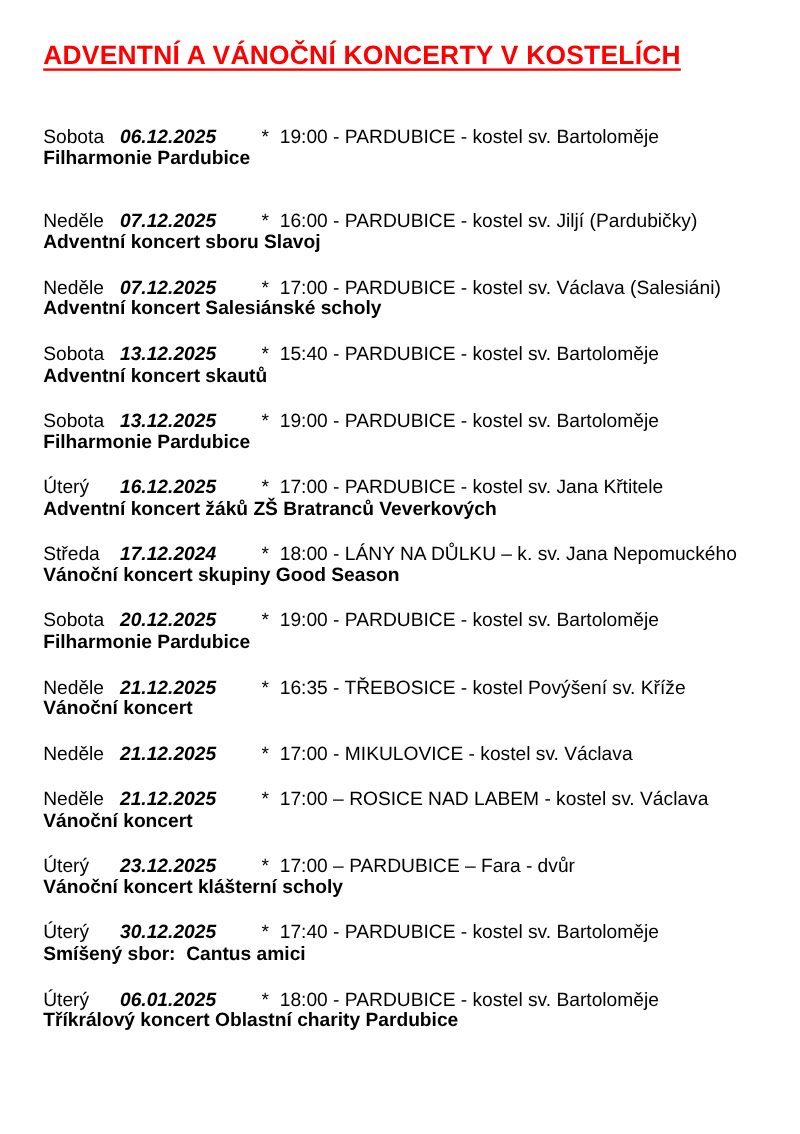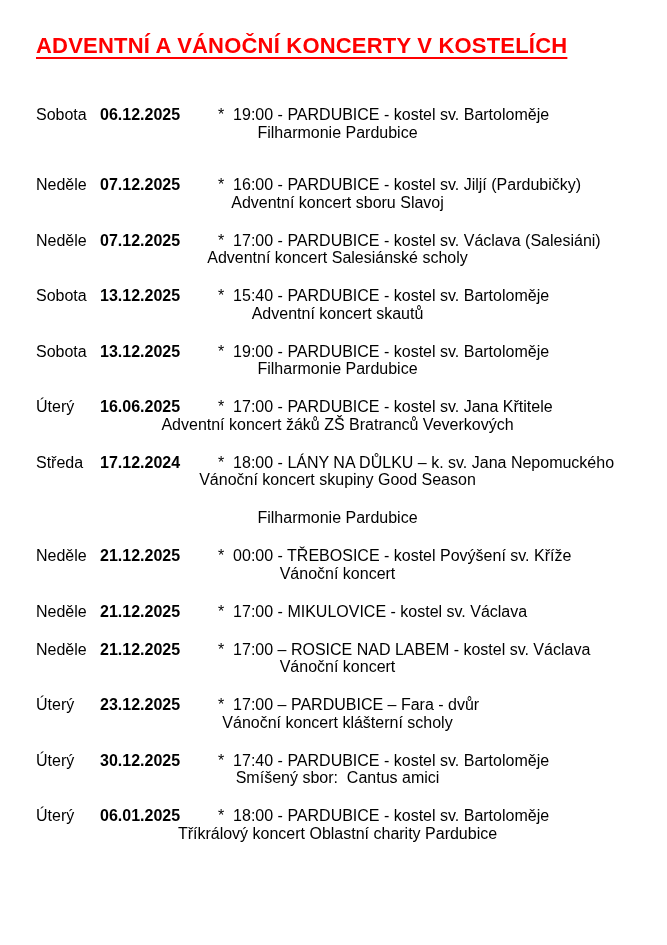--- a/index.html
+++ b/index.html
@@ -43,24 +43,24 @@
     white-space: pre;
   }
   .day {
     display: inline-block;
     width: 64px;
   }
   .date {
     display: inline-block;
     width: 118px;
     font-weight: 700;
+    font-style: italic;
   }
   .desc {
-    font-weight: 400;
-    text-align: center;
+    font-weight: 700;
   }
 </style>
 </head>
 <body>
 
 <div class="page">
   <h1 class="title" style="color: rgb(255, 0, 0);">ADVENTNÍ A VÁNOČNÍ KONCERTY V KOSTELÍCH</h1>
   <div id="concert-list">
   <div class="concert">
     <div class="line"><span class="day">Sobota</span><span class="date">06.12.2025</span><span class="info">*  19:00 - PARDUBICE - kostel sv. Bartoloměje</span></div>
@@ -81,35 +81,36 @@
     <div class="line"><span class="day">Sobota</span><span class="date">13.12.2025</span><span class="info">*  15:40 - PARDUBICE - kostel sv. Bartoloměje</span></div>
     <div class="line desc">Adventní koncert skautů</div>
   </div>
 
   <div class="concert">
     <div class="line"><span class="day">Sobota</span><span class="date">13.12.2025</span><span class="info">*  19:00 - PARDUBICE - kostel sv. Bartoloměje</span></div>
     <div class="line desc">Filharmonie Pardubice</div>
   </div>
 
   <div class="concert">
-    <div class="line"><span class="day">Úterý</span><span class="date">16.06.2025</span><span class="info">*  17:00 - PARDUBICE - kostel sv. Jana Křtitele</span></div>
+    <div class="line"><span class="day">Úterý</span><span class="date">16.12.2025</span><span class="info">*  17:00 - PARDUBICE - kostel sv. Jana Křtitele</span></div>
     <div class="line desc">Adventní koncert žáků ZŠ Bratranců Veverkových</div>
   </div>
 
   <div class="concert">
     <div class="line"><span class="day">Středa</span><span class="date">17.12.2024</span><span class="info">*  18:00 - LÁNY NA DŮLKU – k. sv. Jana Nepomuckého</span></div>
     <div class="line desc">Vánoční koncert skupiny Good Season</div>
   </div>
 
   <div class="concert">
+    <div class="line"><span class="day">Sobota</span><span class="date">20.12.2025</span><span class="info">*  19:00 - PARDUBICE - kostel sv. Bartoloměje</span></div>
     <div class="line desc">Filharmonie Pardubice</div>
   </div>
 
   <div class="concert">
-    <div class="line"><span class="day">Neděle</span><span class="date">21.12.2025</span><span class="info">*  00:00 - TŘEBOSICE - kostel Povýšení sv. Kříže</span></div>
+    <div class="line"><span class="day">Neděle</span><span class="date">21.12.2025</span><span class="info">*  16:35 - TŘEBOSICE - kostel Povýšení sv. Kříže</span></div>
     <div class="line desc">Vánoční koncert</div>
   </div>
 
   <div class="concert">
     <div class="line"><span class="day">Neděle</span><span class="date">21.12.2025</span><span class="info">*  17:00 - MIKULOVICE - kostel sv. Václava</span></div>
   </div>
 
   <div class="concert">
     <div class="line"><span class="day">Neděle</span><span class="date">21.12.2025</span><span class="info">*  17:00 – ROSICE NAD LABEM - kostel sv. Václava</span></div>
     <div class="line desc">Vánoční koncert</div>

